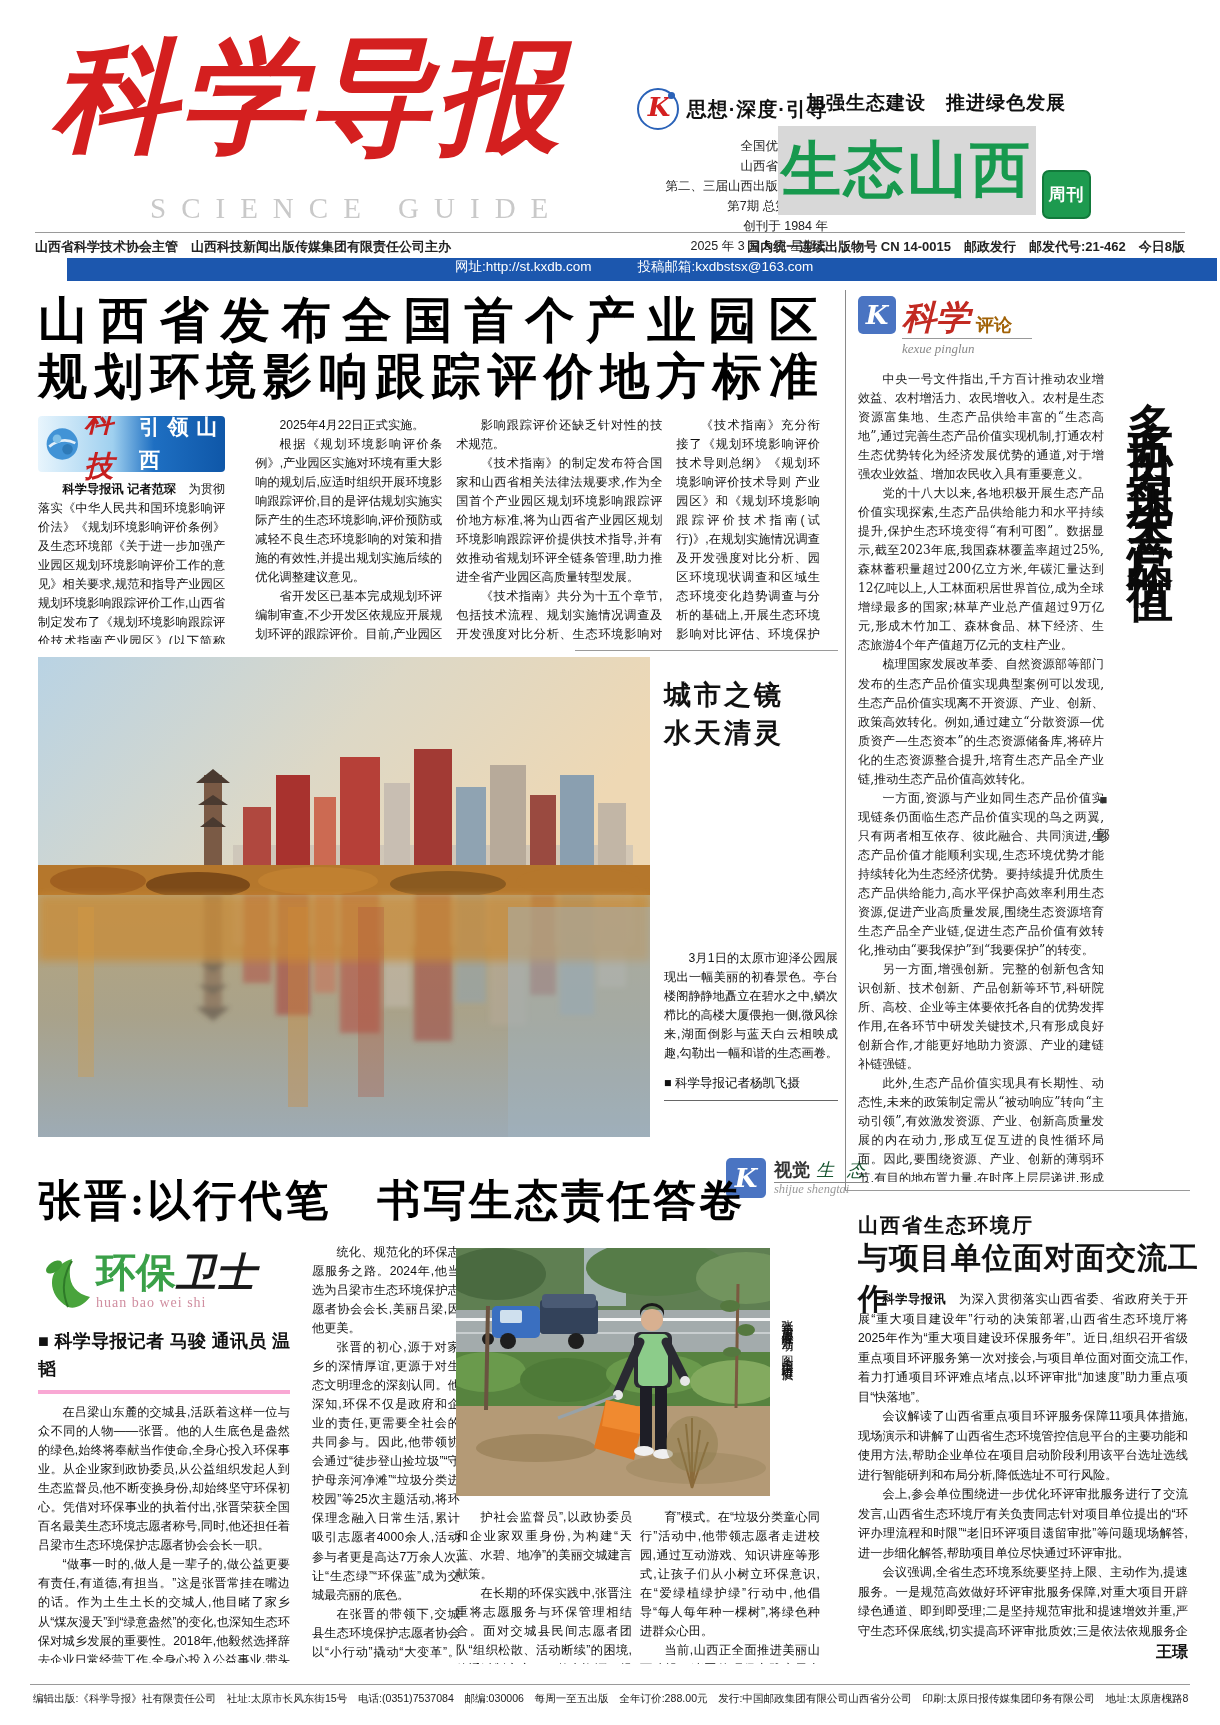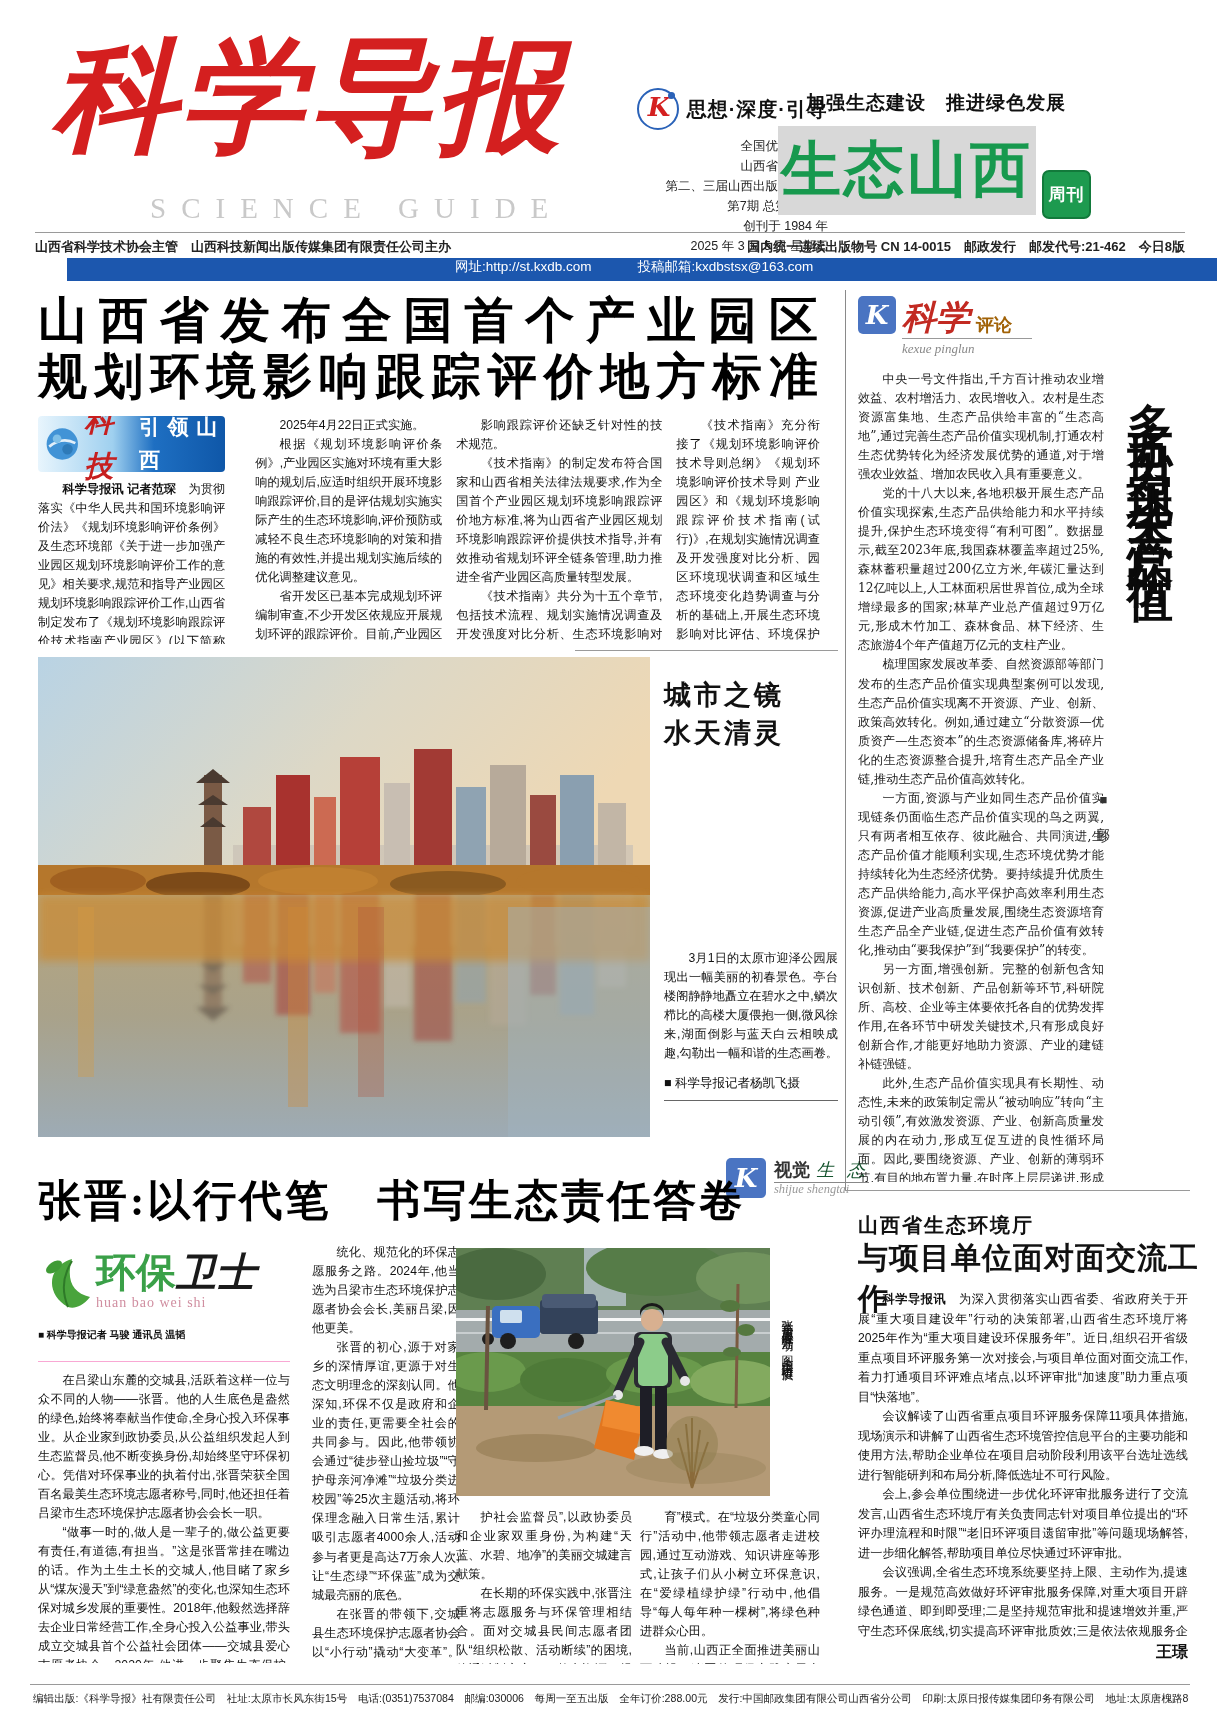--- a/index.html
+++ b/index.html
@@ -75,21 +75,21 @@
     font-family:"Liberation Serif",serif;white-space:nowrap;}
   .feat-col{font-size:12.2px;line-height:1.56;text-align:justify;overflow:hidden;}
   .fc1{left:38px;top:1243px;width:252px;height:420px;}
   .fc2{left:312px;top:1243px;width:148px;height:420px;}
   .fc3{left:456px;top:1508px;width:176px;height:156px;}
   .fc4{left:640px;top:1508px;width:180px;height:156px;}
   .hb-logo{display:flex;align-items:center;gap:4px;height:80px;margin-bottom:4px;}
   .hb-txt .big{font-size:40px;font-weight:900;line-height:1;font-family:"DejaVu Serif",serif;}
   .hb-txt .g{color:#3aa048;} .hb-txt .b{color:#1a1a1a;font-style:italic;}
   .hb-txt .py{font-size:14px;color:#d08ea0;letter-spacing:1px;font-family:"Liberation Serif",serif;}
-  .feat-byline{font-size:10px;font-weight:700;border-bottom:1px solid #f9a8d4;padding-bottom:18px;margin-bottom:9px;}
+  .feat-byline{font-size:18px;font-weight:700;border-bottom:4px solid #f9a8d4;padding-bottom:7px;margin-bottom:9px;}
   .photo2{left:456px;top:1248px;width:314px;height:248px;overflow:hidden;}
   .vert-cap{left:778px;top:1310px;height:178px;writing-mode:vertical-rl;font-size:12px;line-height:1.45;
     letter-spacing:2px;color:#111;}
   
   .env-kicker{left:858px;top:1212px;font-size:20px;font-weight:600;letter-spacing:2px;}
   .env-h{left:858px;top:1238px;font-size:30px;font-weight:900;letter-spacing:1px;}
   .env-body{left:858px;top:1290px;width:330px;height:352px;overflow:hidden;font-size:12.2px;line-height:1.6;text-align:justify;}
   .env-byline{left:858px;top:1642px;width:330px;text-align:right;font-size:16px;font-weight:600;}
   
   .footer-rule{top:1684px;left:30px;width:1160px;}

